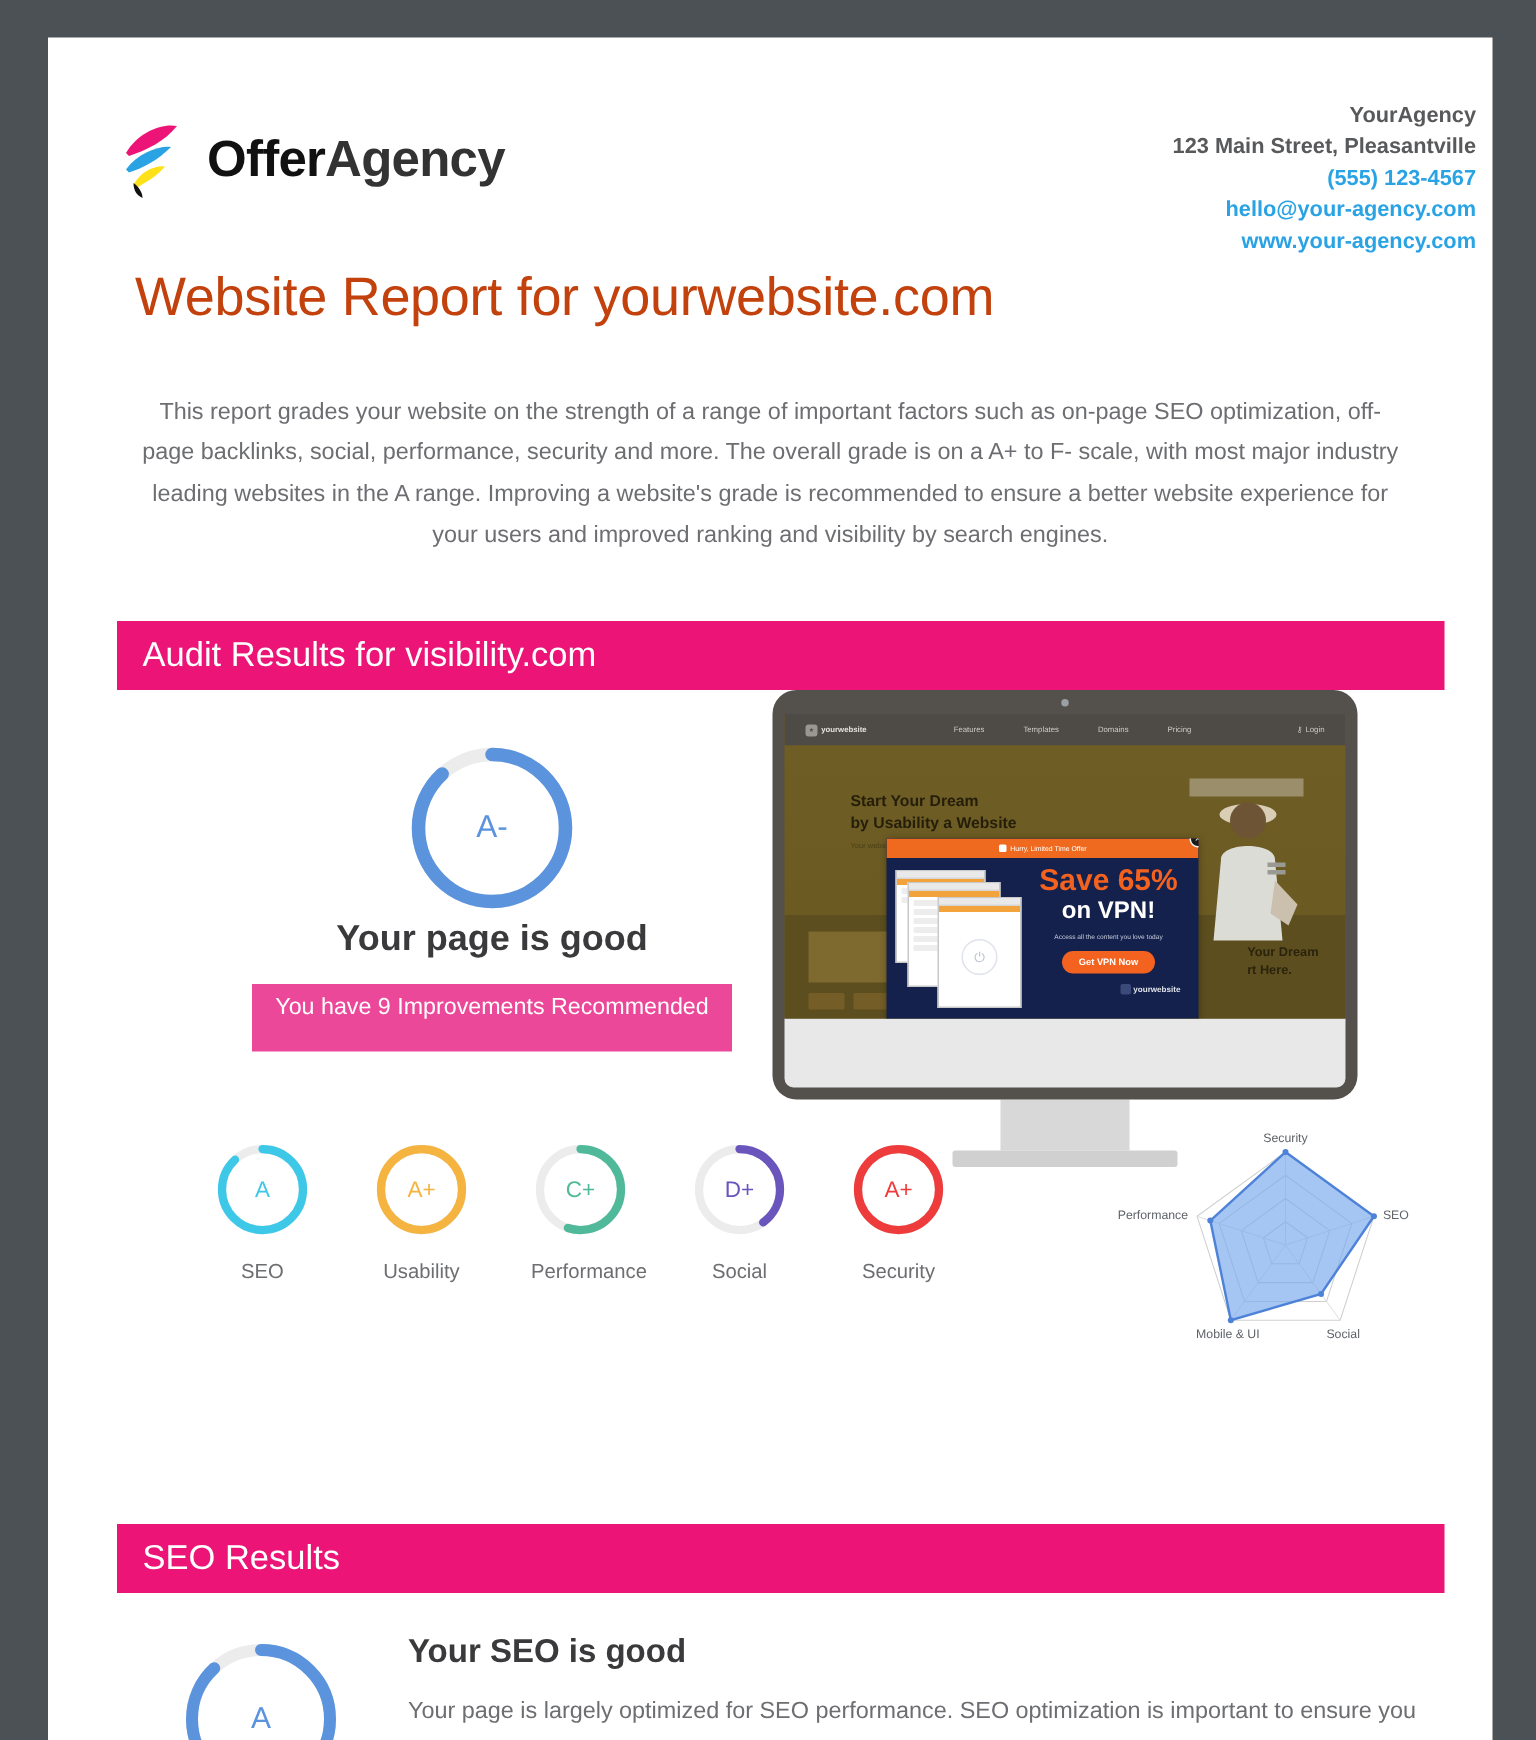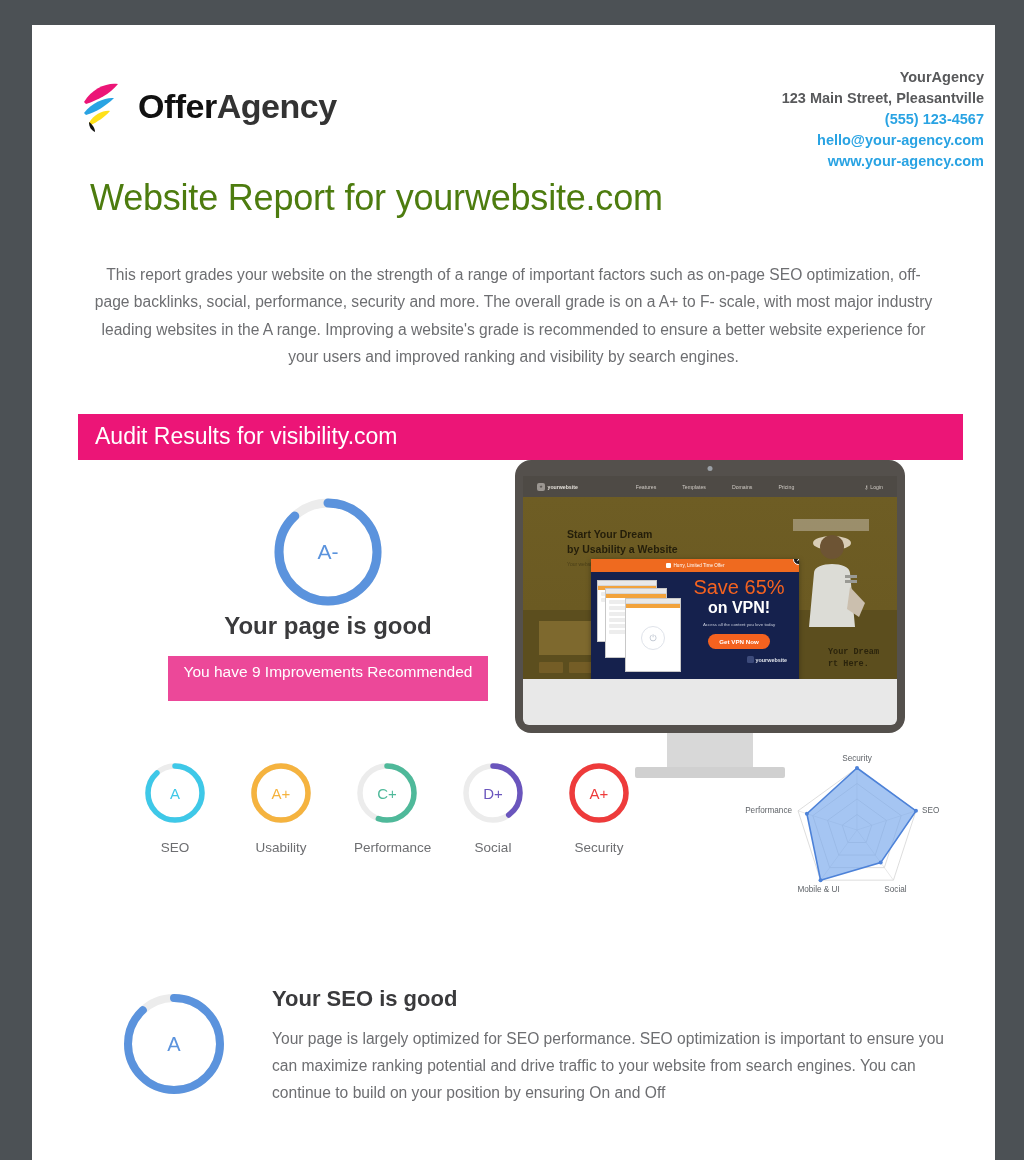--- a/index.html
+++ b/index.html
@@ -28,21 +28,21 @@
   .contact {
     position: absolute; right: 11px; top: 42px;
     text-align: right; line-height: 1.45;
     font-size: 14.5px; font-weight: 700;
   }
   .contact .dark { color: #58595b; }
   .contact .link { color: #29a3e3; }
   
   .report-title {
     margin: 12px 0 0 58px;
-    font-size: 36px; font-weight: 400; color: #4d7c0f;
+    font-size: 36px; font-weight: 400; color: #c2410c;
     letter-spacing: -0.2px;
   }
   .intro {
     margin: 42px 58px 0 58px;
     font-size: 15.6px; line-height: 1.75; color: #6d6e71; text-align: center;
   }
   
   .section-bar {
     margin: 0 32px 0 46px;
     background: #ec1577;
@@ -111,22 +111,22 @@
     font-size: 5px; color: #4a3f17;
   }
   .hero-person {
     position: absolute; right: 24px; top: 20px; width: 86px; height: 130px;
   }
   .hero-panel {
     position: absolute; right: 28px; top: 22px;
     width: 76px; height: 12px; background: rgba(210,205,195,.45);
   }
   .hero-right-text {
-    position: absolute; right: 18px; bottom: 8px;
-    font-size: 8.5px; font-weight: 700; color: #2b240c; line-height: 1.5; text-align: left; font-family: Liberation Mono, monospace;
+    position: absolute; right: 18px; bottom: 26px;
+    font-size: 8.5px; font-weight: 700; color: #2b240c; line-height: 1.5; text-align: left;
   }
   .hero-strip {
     position: absolute; left: 16px; bottom: 6px; display: flex; gap: 6px;
   }
   .hero-chip { width: 24px; height: 11px; background: rgba(120,96,40,.85); border-radius: 1px; }
   .hero-thumb {
     position: absolute; left: 16px; bottom: 24px; width: 88px; height: 34px;
     background: #8a7334; opacity: .75;
   }
   
@@ -158,21 +158,21 @@
   .mw-title { height: 5px; background: #e9e9e9; border-bottom: .5px solid #d6d6d6; }
   .mw-accent { height: 4px; background: #f2a33c; }
   .mw-row { height: 4px; margin: 2px 3px; background: #ededed; border-radius: 1px; }
   .power {
     position: absolute; left: 50%; top: 54%; transform: translate(-50%,-50%);
     width: 24px; height: 24px; border-radius: 50%; border: 1.6px solid #dfe3ea;
     display: flex; align-items: center; justify-content: center;
     font-size: 9px; color: #b9c0cc;
   }
   .popup-copy { flex: 1; padding: 5px 8px 0 0; text-align: center; }
-  .save-big { font-size: 20px; font-weight: 400; color: #f4621f; line-height: 1; }
+  .save-big { font-size: 20px; font-weight: 700; color: #f4621f; line-height: 1; }
   .save-sub { font-size: 16px; font-weight: 700; color: #fff; line-height: 1.2; margin-top: 1px; }
   .save-note { font-size: 4.4px; color: #c6cbda; margin-top: 5px; }
   .vpn-btn {
     display: inline-block; margin-top: 7px;
     background: #f4621f; color: #fff; border-radius: 9px;
     font-size: 6.2px; font-weight: 700; padding: 4px 11px;
   }
   .popup-brand {
     display: flex; align-items: center; justify-content: flex-end; gap: 2px;
     margin-top: 7px; font-size: 5.4px; color: #dfe3ea; font-weight: 700; padding-right: 4px;
@@ -430,20 +430,21 @@
           <circle cx="74.8793215912454" cy="65.71480439644029" r="2" fill="#4d82d8"></circle>
           <text x="125" y="13" text-anchor="middle" class="radar-lbl">Security</text>
           <text x="189.96550401029953" y="64.84094634875326" text-anchor="start" class="radar-lbl">SEO</text>
           <text x="163.44268564213334" y="144.15905365124675" text-anchor="middle" class="radar-lbl">Social</text>
           <text x="86.55731435786667" y="144.15905365124675" text-anchor="middle" class="radar-lbl">Mobile &amp; UI</text>
           <text x="60.034495989700474" y="64.84094634875326" text-anchor="end" class="radar-lbl">Performance</text>
         </svg>
     </div>
   </div>
 
+  <div class="section-bar bar-seo">SEO Results</div>
 
   <div class="seo-body">
     <div class="seo-gauge">
       <svg width="112" height="112" viewBox="0 0 112 112">
         <circle cx="56" cy="56" r="46" fill="none" stroke="#ececec" stroke-width="8"></circle>
         <circle id="seoArc" cx="56" cy="56" r="46" fill="none" stroke="#5b93dd" stroke-width="8" stroke-linecap="round" transform="rotate(-90 56 56)" stroke-dasharray="289.02652413026095" stroke-dashoffset="34.68318289563131"></circle>
       </svg>
       <div class="seo-grade">A</div>
     </div>
     <div class="seo-copy">

